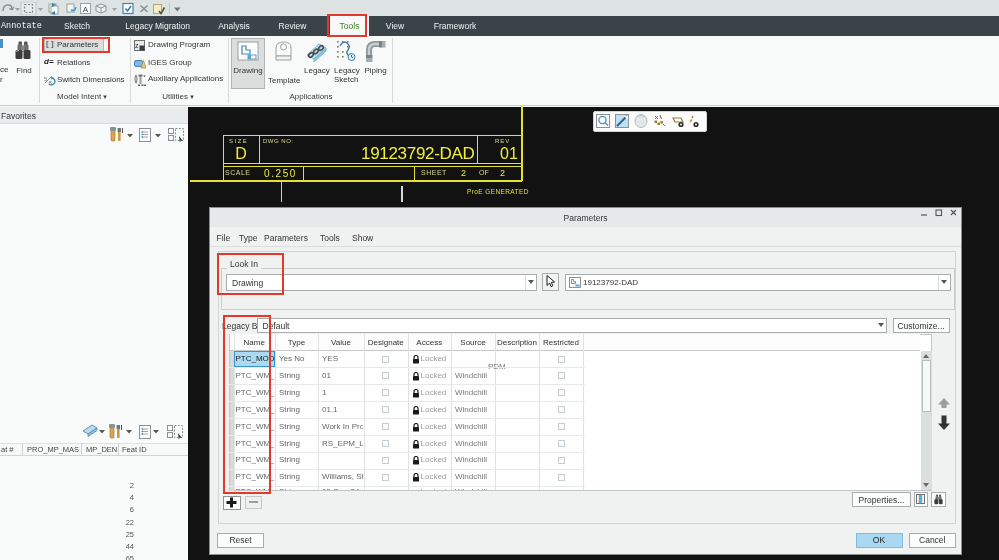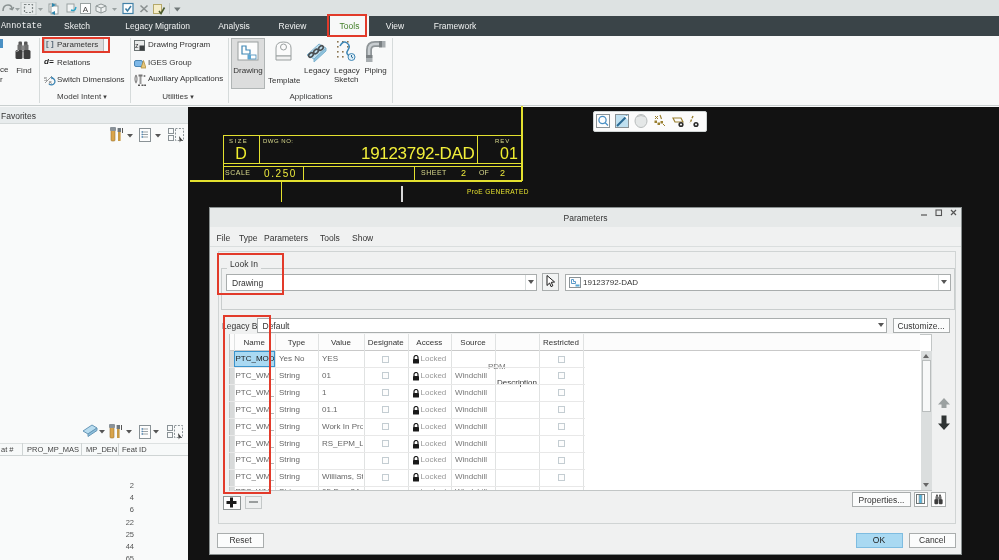--- a/index.html
+++ b/index.html
@@ -360,21 +360,21 @@
     <div class="abs" style="left:229px;top:334px;width:703px;height:156.5px;background:#fff;border:1px solid #c2c6c6;box-sizing:border-box;"></div>
     <div class="abs" style="left:230px;top:334px;width:690px;height:16.5px;background:#fcfcfc;border-bottom:1px solid #c9c9c9;box-sizing:border-box;"></div>
     <div class="abs" style="left:229.5px;top:350.5px;width:4.5px;height:140px;background:#d8dada;"></div>
     <div id="thead" style="position:absolute;left:0;top:338px;font-size:8px;color:#333;">
       <span class="t" style="left:233.5px;width:41.5px;text-align:center;">Name</span>
       <span class="t" style="left:275px;width:43px;text-align:center;">Type</span>
       <span class="t" style="left:318px;width:46px;text-align:center;">Value</span>
       <span class="t" style="left:364px;width:43.5px;text-align:center;">Designate</span>
       <span class="t" style="left:407.5px;width:43.5px;text-align:center;">Access</span>
       <span class="t" style="left:451px;width:44px;text-align:center;">Source</span>
-      <span class="t" style="left:497px;width:58px;overflow:hidden;margin-top:40px;">Description</span>
+      <span class="t" style="left:497px;width:58px;overflow:hidden;">Description</span>
       <span class="t" style="left:539px;width:44px;text-align:center;">Restricted</span>
     </div>
     <div id="tgrid">
         <div class="vline" style="left:233.5px;top:334px;height:155.5px;background:#e0e2e2;"></div>
         <div class="vline" style="left:275px;top:334px;height:155.5px;background:#e0e2e2;"></div>
         <div class="vline" style="left:318px;top:334px;height:155.5px;background:#e0e2e2;"></div>
         <div class="vline" style="left:364px;top:334px;height:155.5px;background:#e0e2e2;"></div>
         <div class="vline" style="left:407.5px;top:334px;height:155.5px;background:#e0e2e2;"></div>
         <div class="vline" style="left:451px;top:334px;height:155.5px;background:#e0e2e2;"></div>
         <div class="vline" style="left:495px;top:334px;height:155.5px;background:#e0e2e2;"></div>

